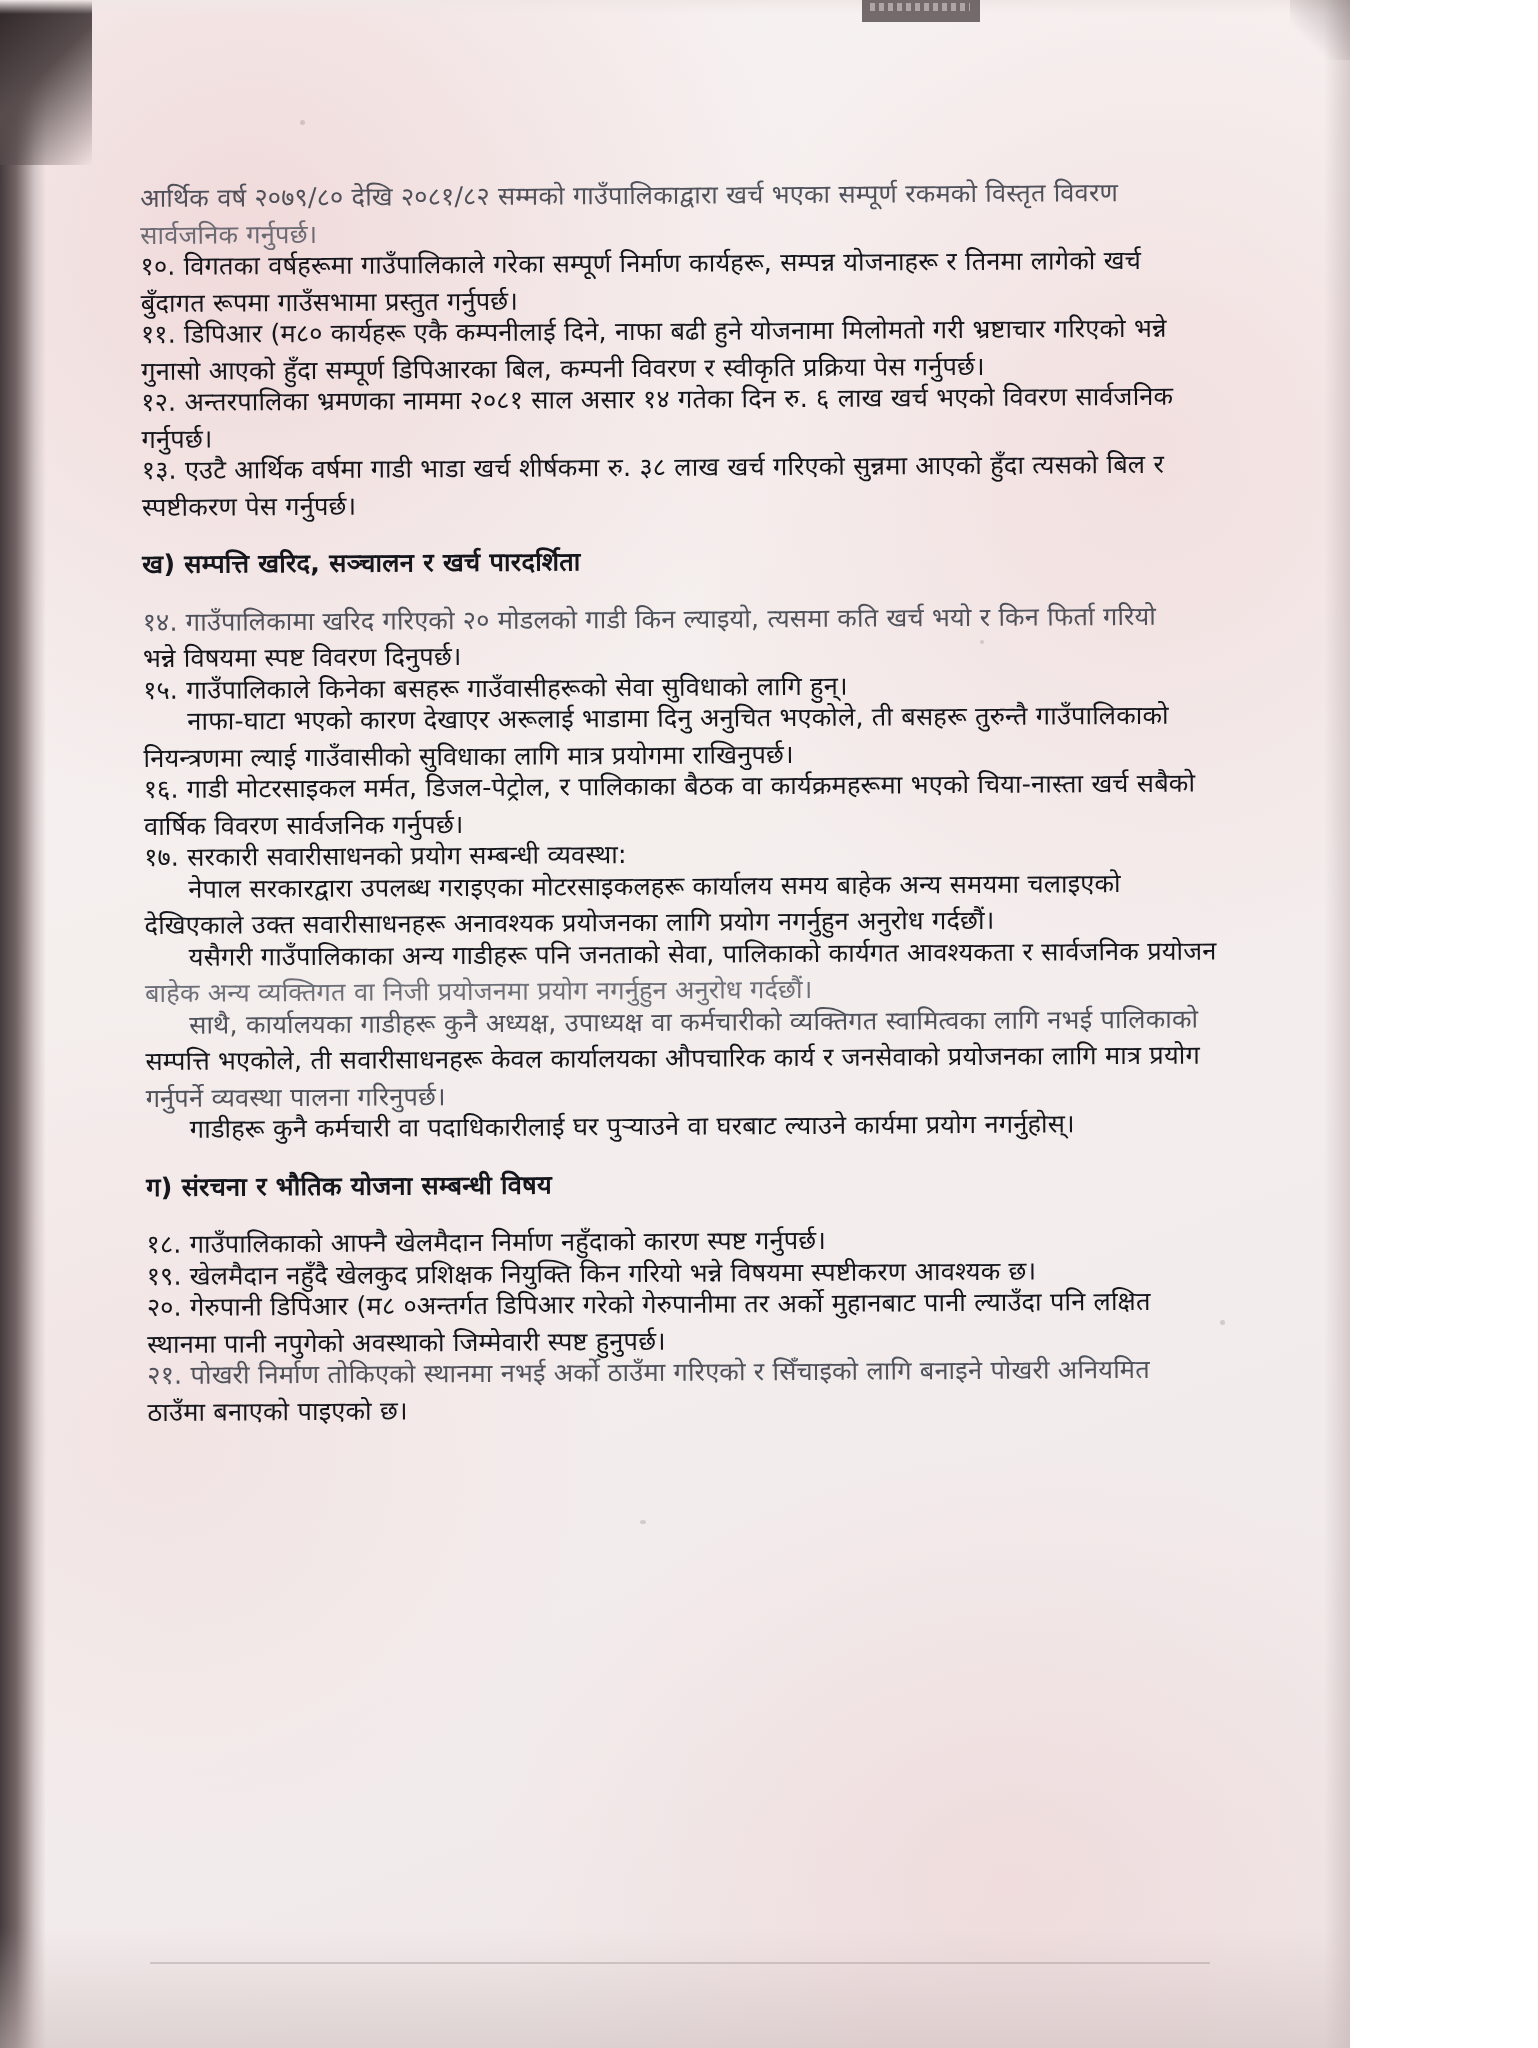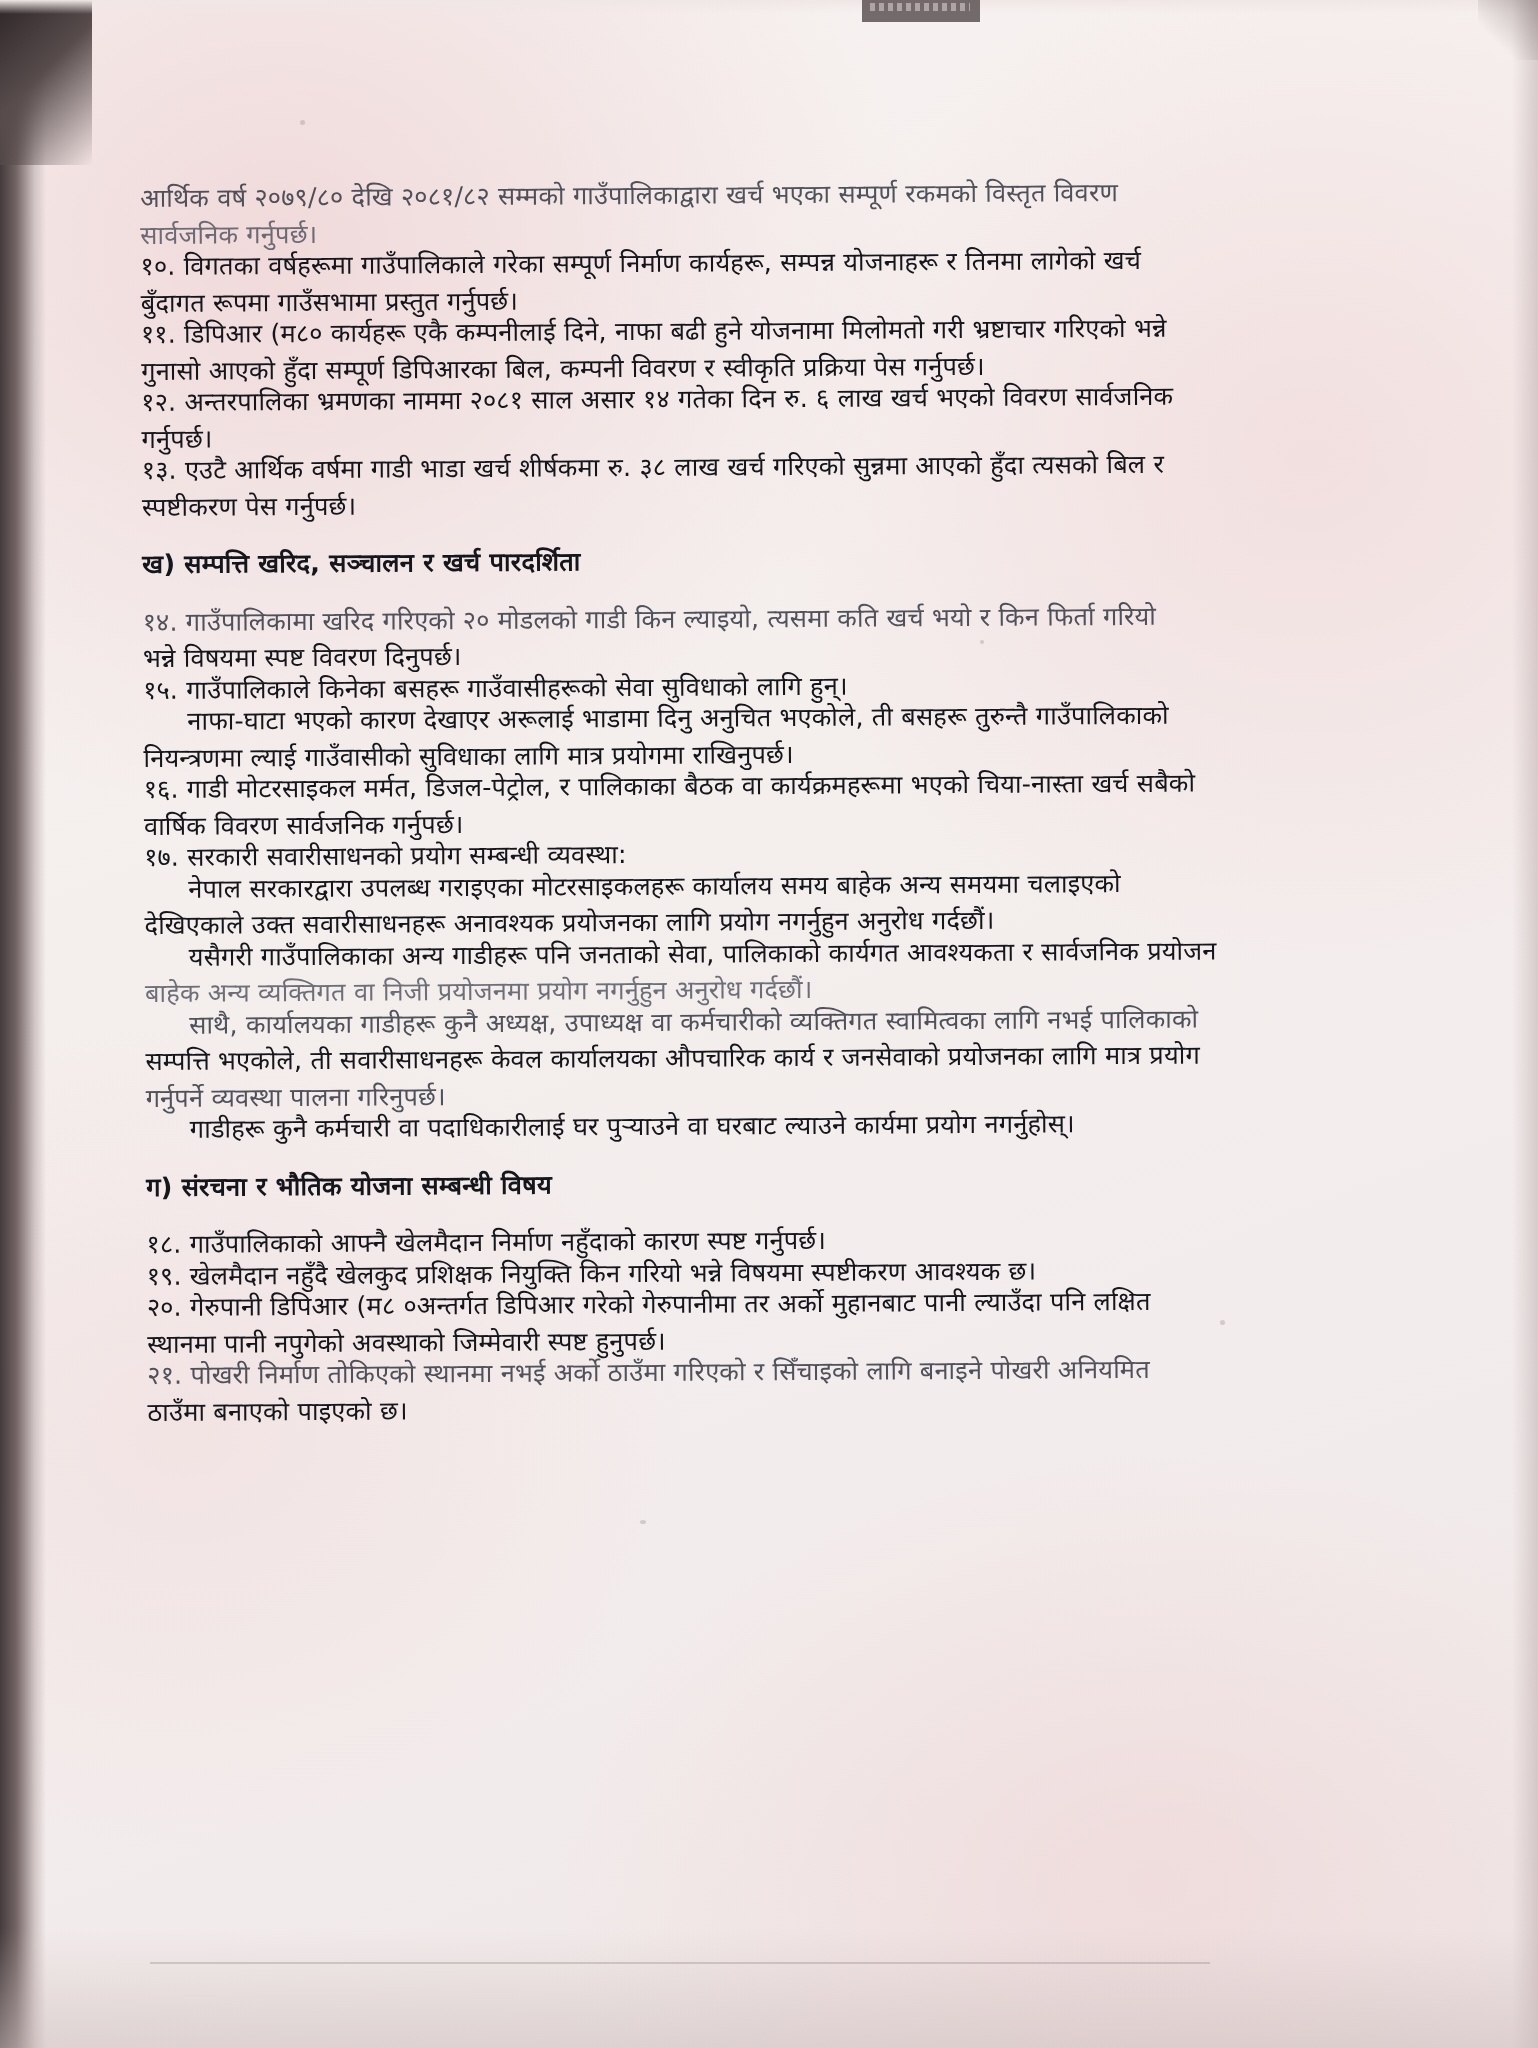--- a/index.html
+++ b/index.html
@@ -5,21 +5,21 @@
   html, body {
     margin: 0;
     padding: 0;
     background: #ffffff;
   }
   body {
     font-family: "DejaVu Sans", sans-serif;
   }
   .page {
     position: relative;
-    width: 1538px;
+    width: 1350px;
     height: 2048px;
     overflow: hidden;
     background: #f6f2f1;
   }
   
   .paper {
     position: absolute;
     inset: 0;
     background:
       radial-gradient(ellipse 60% 40% at 18% 12%, rgba(236,198,200,0.55) 0%, rgba(246,240,240,0) 70%),

